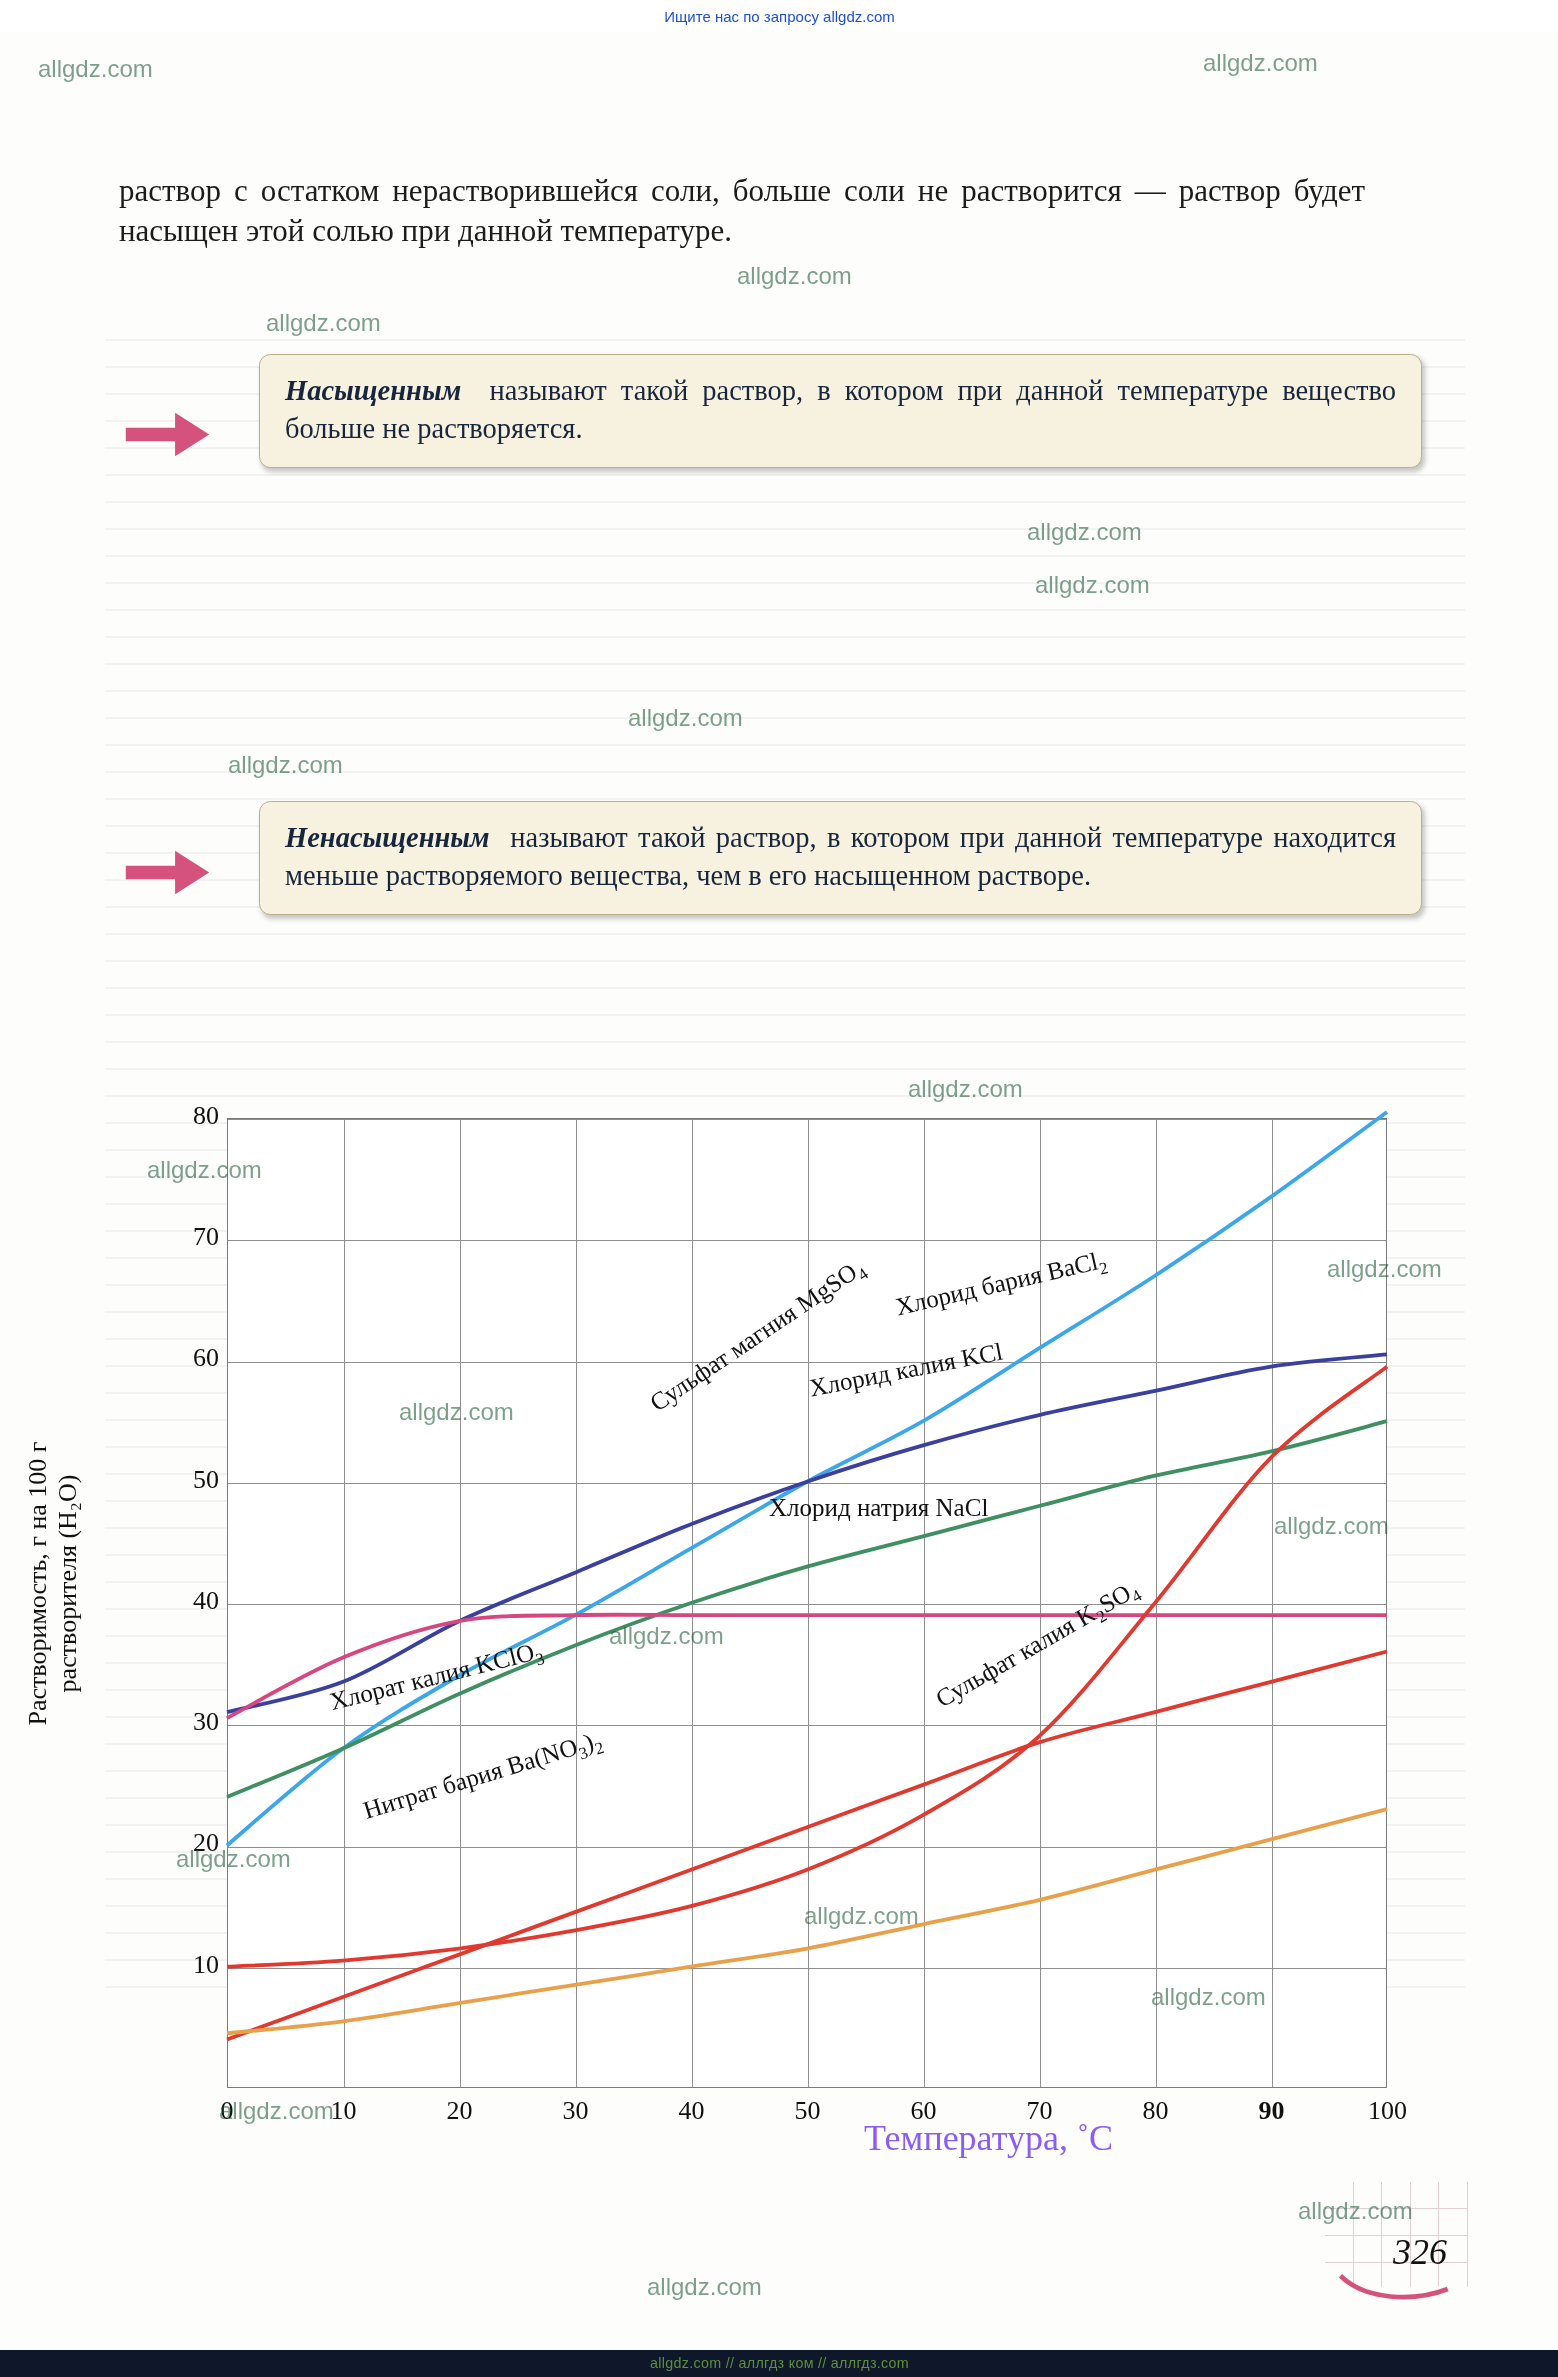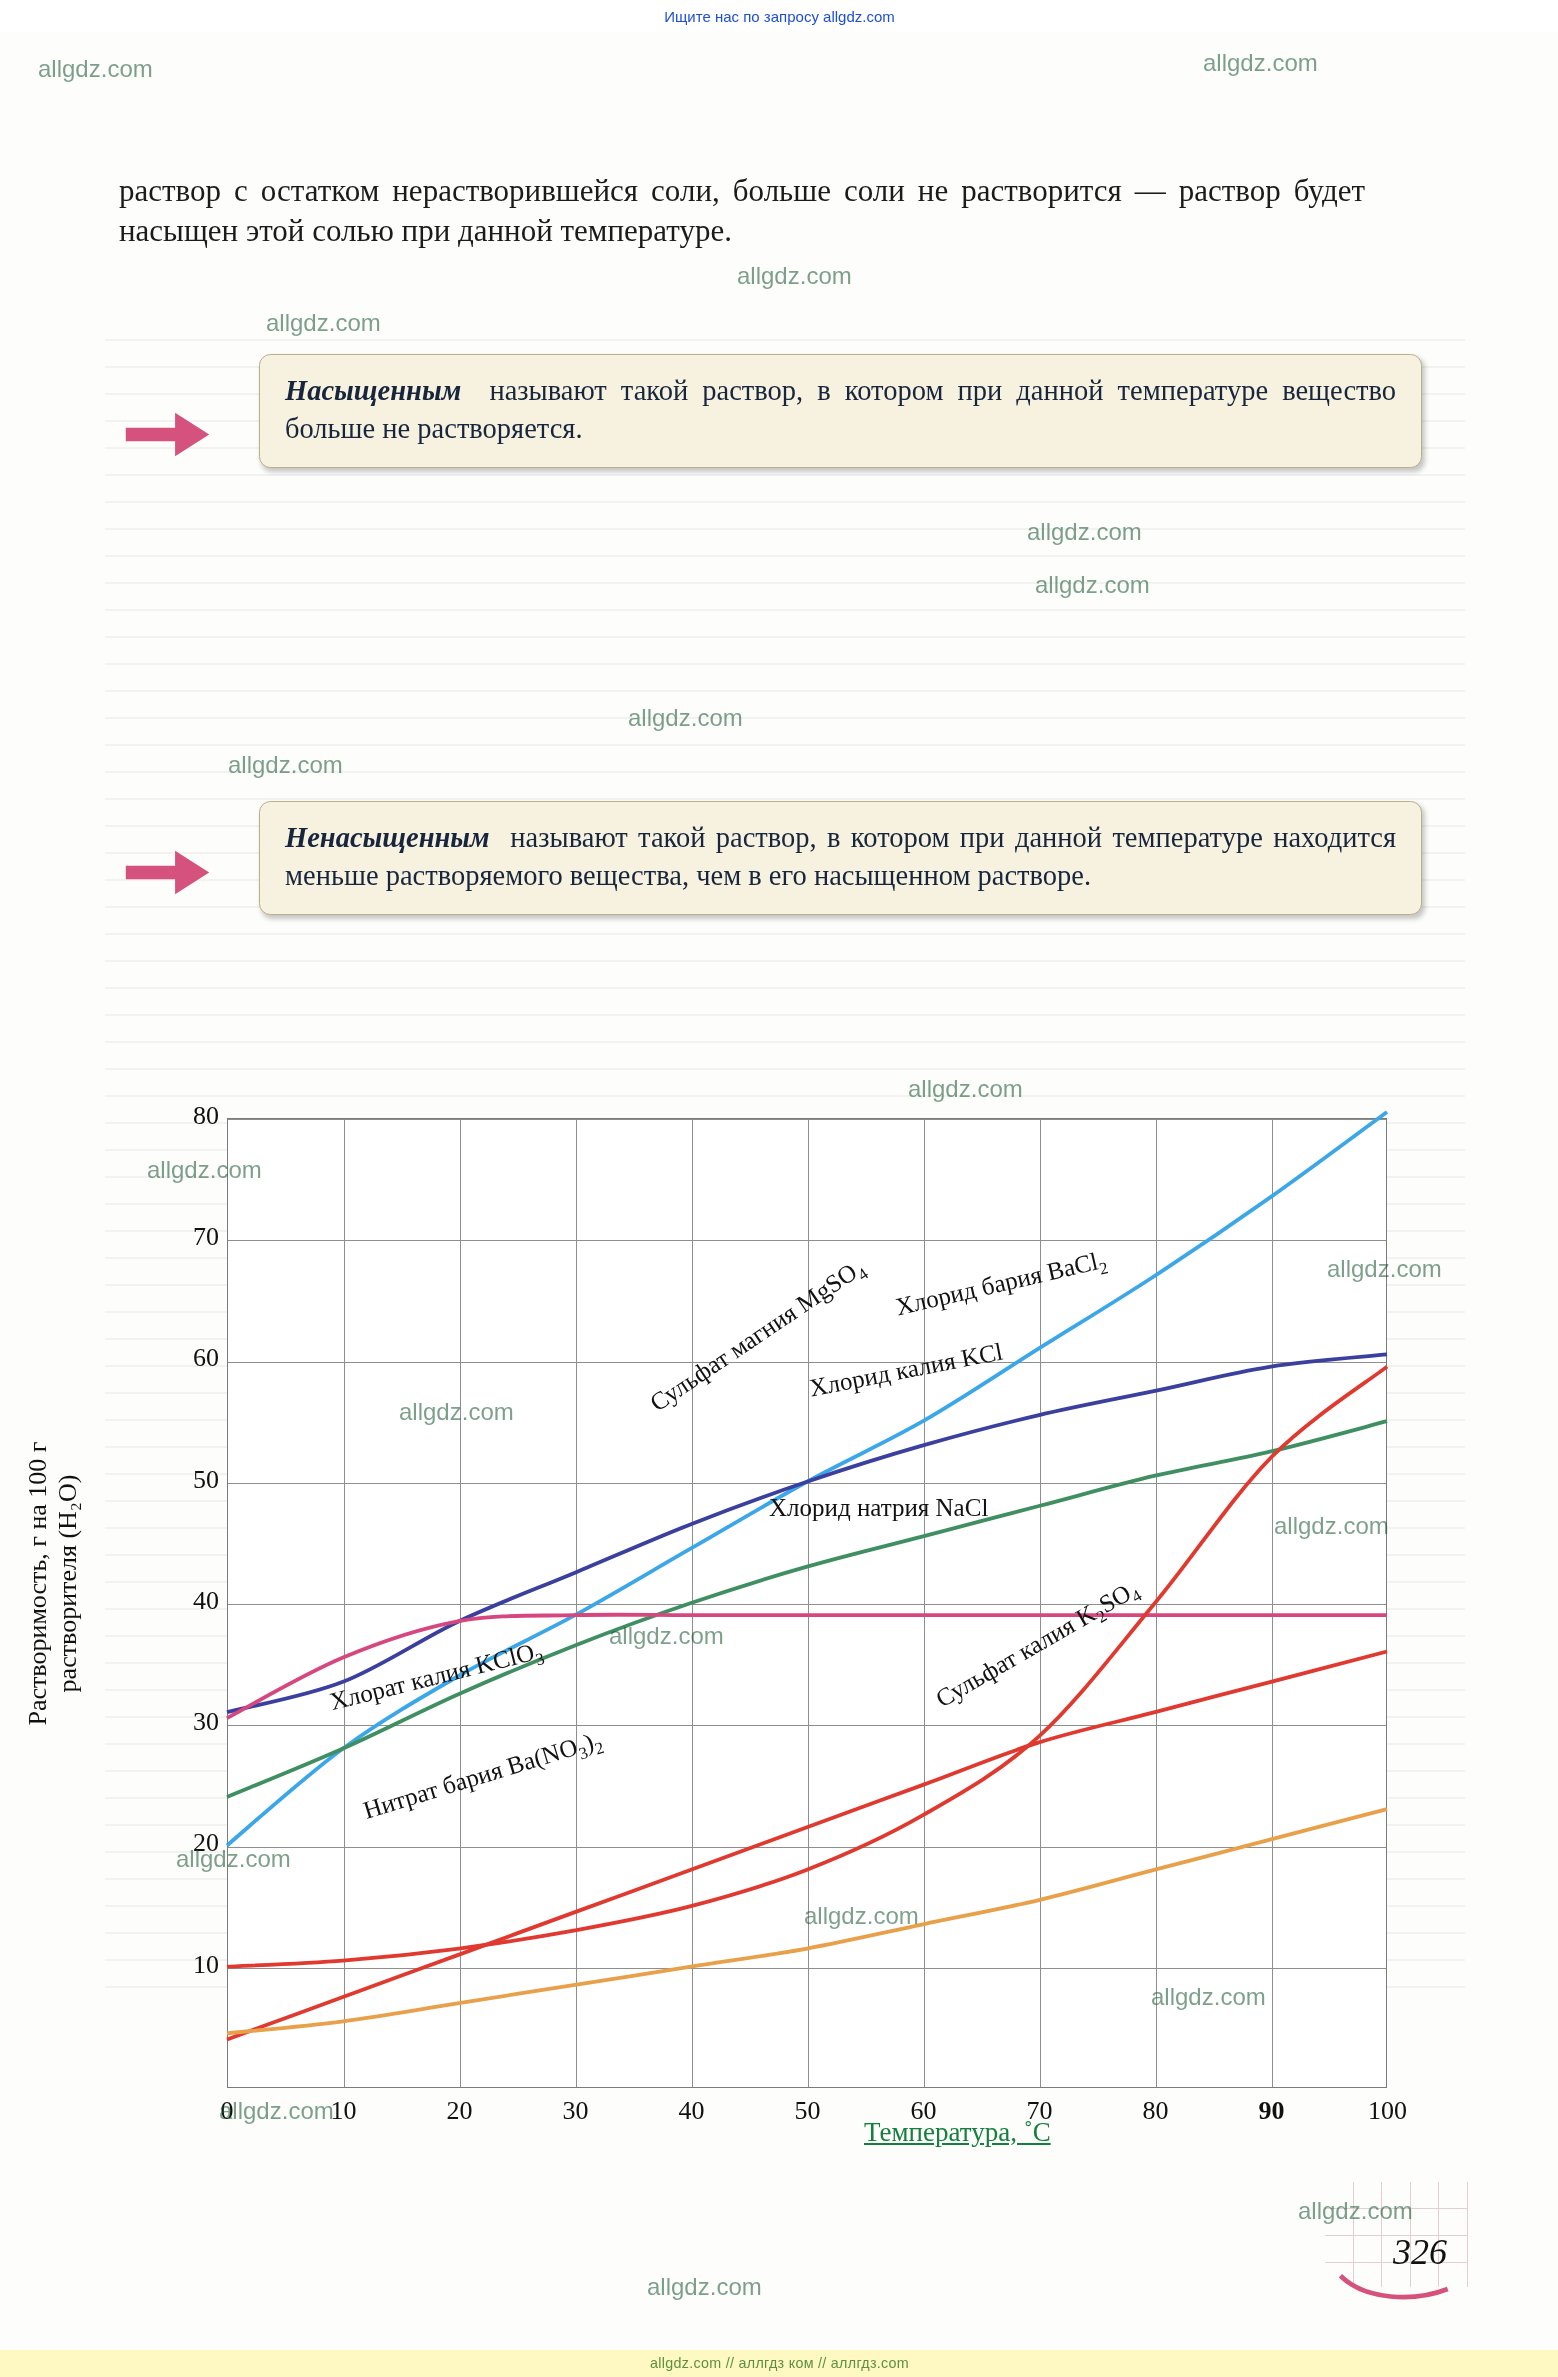--- a/index.html
+++ b/index.html
@@ -10,21 +10,21 @@
   
   .bleed{position:absolute;left:105px;top:314px;width:1360px;height:1693px;opacity:.07;
          background:
            repeating-linear-gradient(to bottom, transparent 0 25px, #6b6b6b 25px 27px);
          filter:blur(0.4px);}
 
   .topband{position:absolute;left:0;top:0;width:1559px;height:32px;background:#ffffff;}
   .topband span{position:absolute;left:50%;top:7.6px;transform:translateX(-50%);
                 font-family:"Liberation Sans",sans-serif;font-size:15px;color:#1d4ed8;}
 
-  .bottomband{position:absolute;left:0;bottom:0;width:1559px;height:28.5px;background:#fef9c3;}
+  .bottomband{position:absolute;left:0;bottom:0;width:1559px;height:28.5px;background:#0f172a;}
   .bottomband span{position:absolute;left:50%;top:5.7px;transform:translateX(-50%);
                 font-family:"Liberation Sans",sans-serif;font-size:14.3px;color:#5f8f3c;letter-spacing:0.3px;}
 
   .wm{position:absolute;font-family:"Liberation Sans",sans-serif;color:#14532d;opacity:.55;
       font-size:24px;white-space:nowrap;pointer-events:none;}
 
   .body-text{position:absolute;font-size:31px;line-height:40px;color:#1b1b1b;
              text-align:justify;}
 
   
@@ -39,21 +39,21 @@
   
   .figure{position:absolute;left:122px;top:1099px;width:1322px;height:1084px;}
   .plot{position:absolute;left:105px;top:19px;width:1160px;height:970px;}
   .grid{position:absolute;inset:0;background:#ffffff;border:1.9px solid #7b7b7b;}
   .grid .v{position:absolute;top:0;bottom:0;width:1px;background:#8e8e8e;}
   .grid .h{position:absolute;left:0;right:0;height:1px;background:#8e8e8e;}
   .ylab{position:absolute;left:-59px;font-size:26px;color:#111;text-align:right;width:51px;}
   .xlab{position:absolute;top:978px;font-size:26px;color:#111;text-align:center;width:57px;}
   .yaxis-title{position:absolute;left:-99px;top:285px;width:399px;transform-origin:0 0;
                transform:rotate(-90deg) translate(-399px,0);font-size:26px;color:#111;text-align:center;}
-  .xaxis-title{position:absolute;left:742px;top:1018px;font-size:27px;color:#15803d;text-decoration:underline;}
+  .xaxis-title{position:absolute;left:742px;top:1018px;font-size:36px;color:#8b5cf6;}
   .caption{position:absolute;left:11.4px;top:1046px;font-size:27.6px;color:#111;}
   .caption b{font-weight:bold;}
   .curvelabel{position:absolute;font-size:25px;color:#111;white-space:nowrap;transform-origin:0 0;}
   .curvelabel sub{font-size:17px;}
 
   .pagenum{position:absolute;right:112px;bottom:105px;font-size:36px;font-style:italic;color:#111;}
   .pagenum-deco{position:absolute;right:107px;bottom:74px;width:114px;height:32px;}
   .grid-deco{position:absolute;right:91px;bottom:91px;width:143px;height:105px;opacity:.5;
              background:
                repeating-linear-gradient(to right, transparent 0 27.6px, #c9a2b1 27.6px 28.5px),

